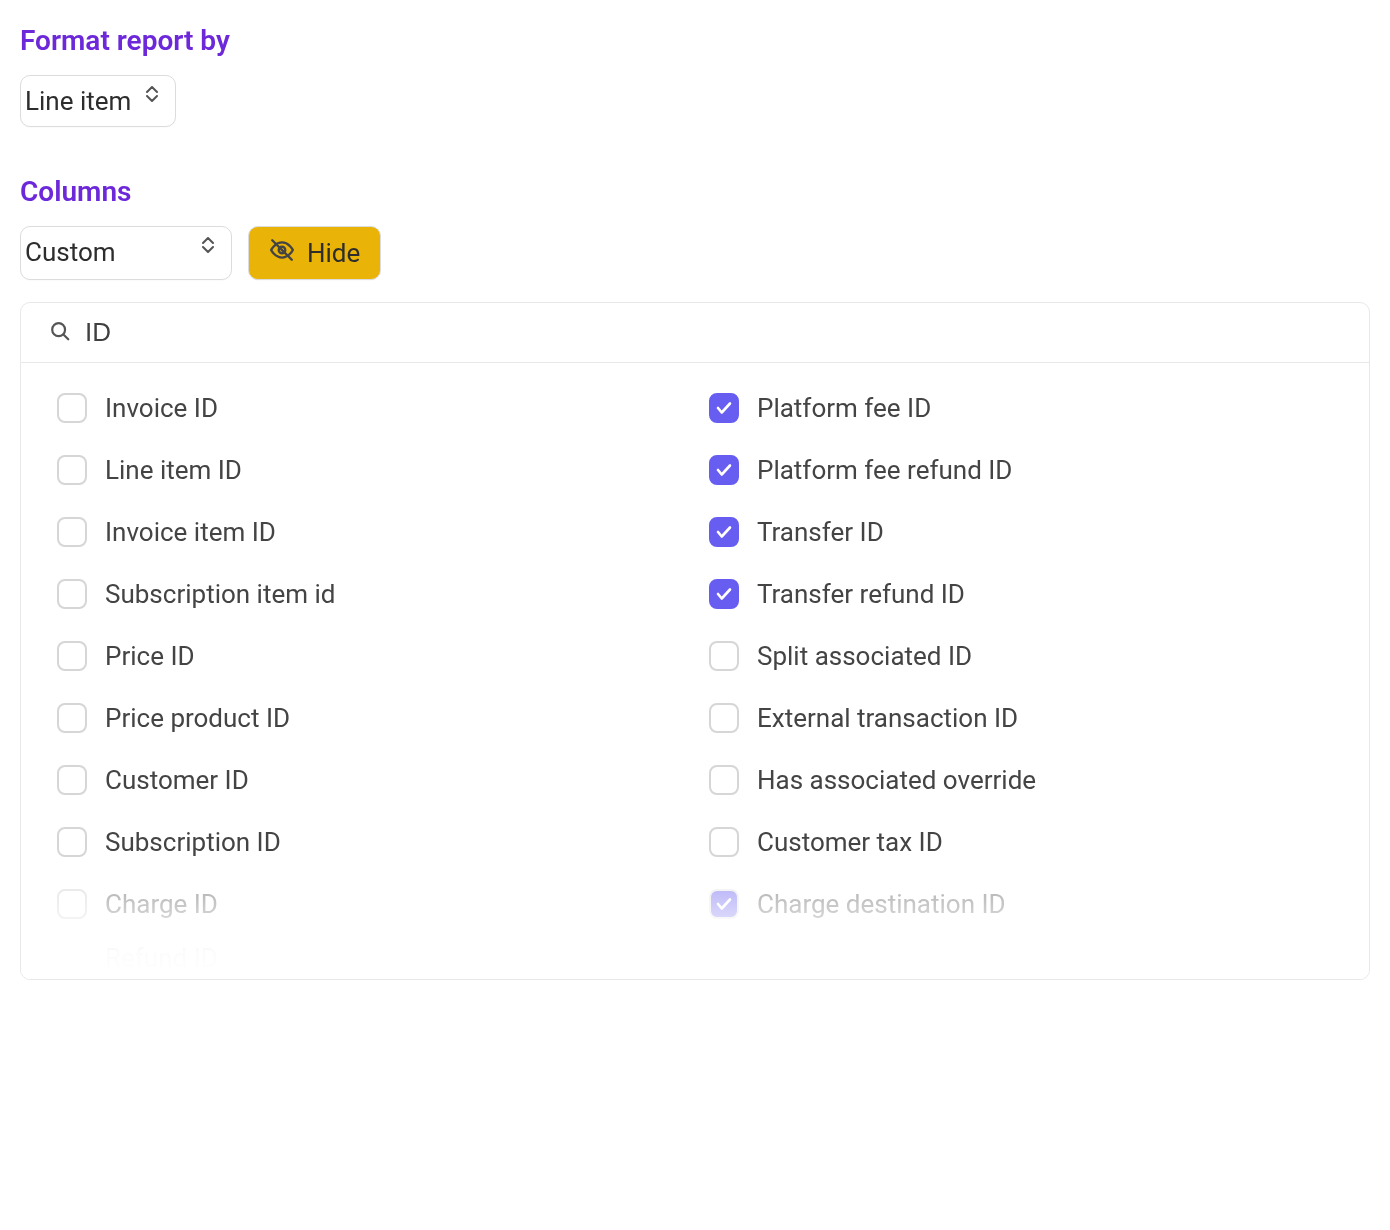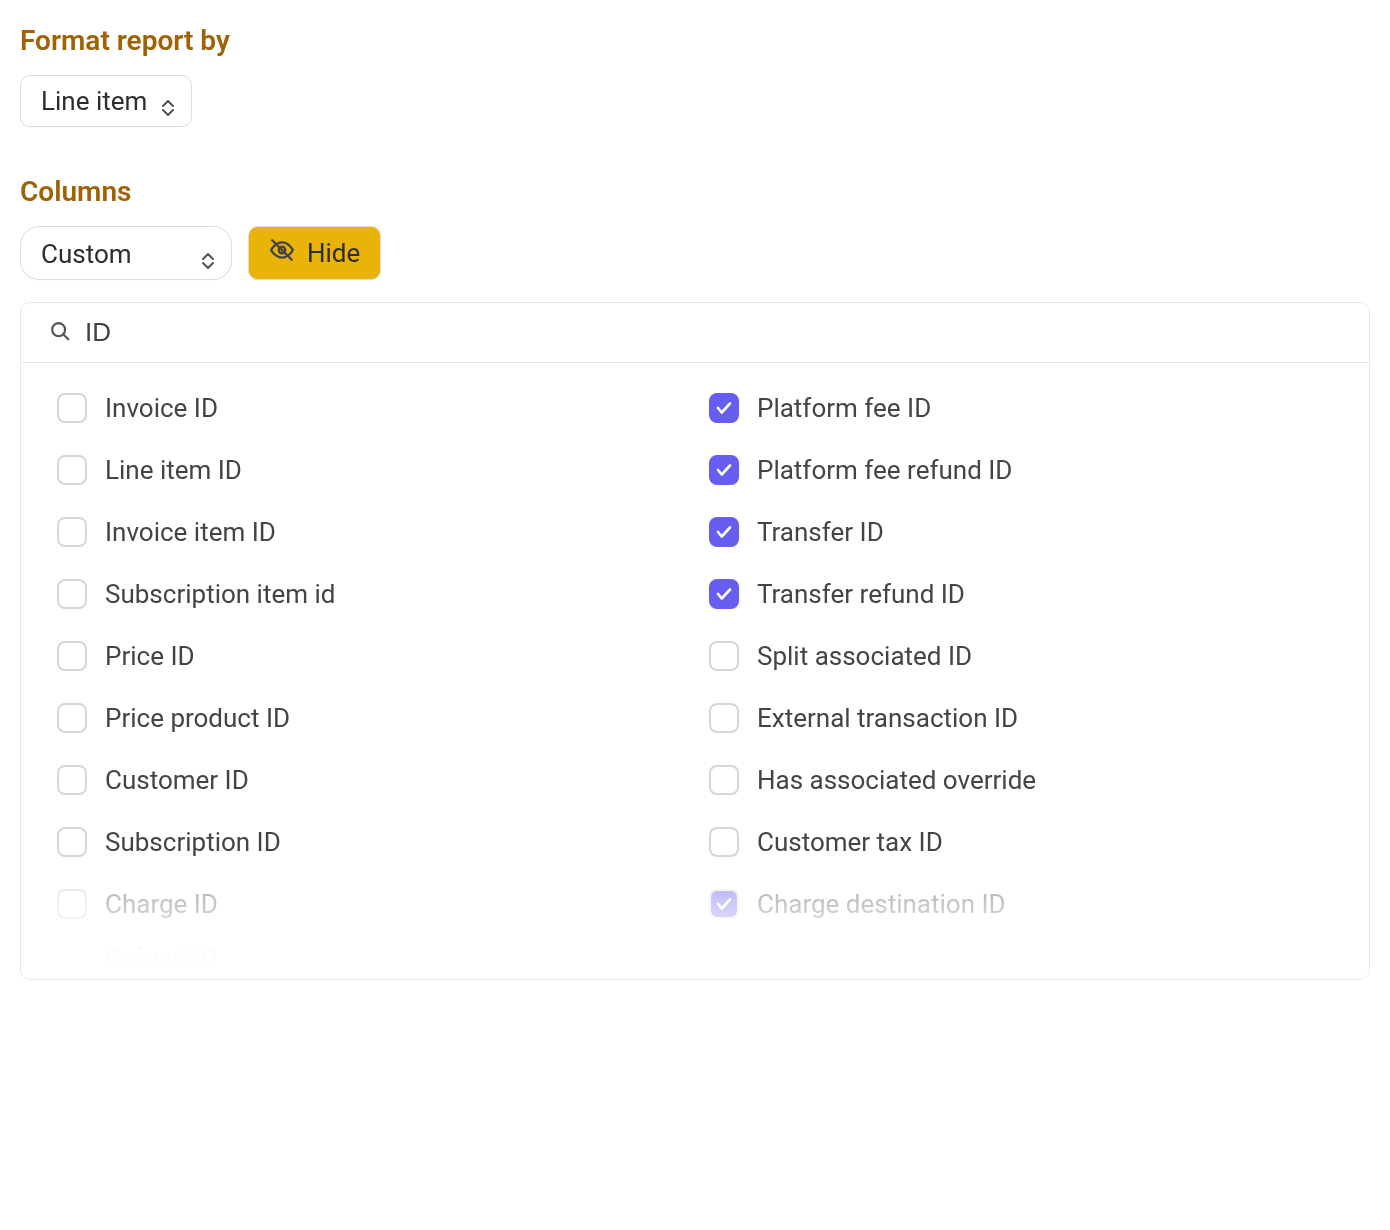--- a/index.html
+++ b/index.html
@@ -10,42 +10,41 @@
     body {
       font-family: -apple-system, BlinkMacSystemFont, "Segoe UI", Roboto, Helvetica, Arial, sans-serif;
       background: #fff;
       padding: 24px 20px;
       width: 1390px;
       color: #1a1a1a;
     }
     .section-label {
       font-size: 28px;
       font-weight: 600;
-      color: #a16207;
+      color: #6d28d9;
       margin-bottom: 18px;
     }
     .select-wrapper {
       display: inline-flex;
-      align-items: flex-end;
+      align-items: flex-start;
       border: 1px solid #dcdcdc;
       border-radius: 10px;
-      padding: 10px 16px 10px 20px;
+      padding: 10px 16px 10px 4px;
       background: #fff;
       cursor: pointer;
       font-size: 26px;
       color: #2d2d2d;
       gap: 14px;
       margin-bottom: 48px;
       box-shadow: 0 1px 1px rgba(0,0,0,0.02);
     }
     .select-wrapper.small {
       margin-bottom: 0;
       width: 212px;
       justify-content: space-between;
-      border-radius: 19px;
     }
     .chevron-updown {
       display: inline-flex;
       flex-direction: column;
       align-items: center;
       line-height: 0;
     }
     .chevron-updown svg {
       display: block;
     }

